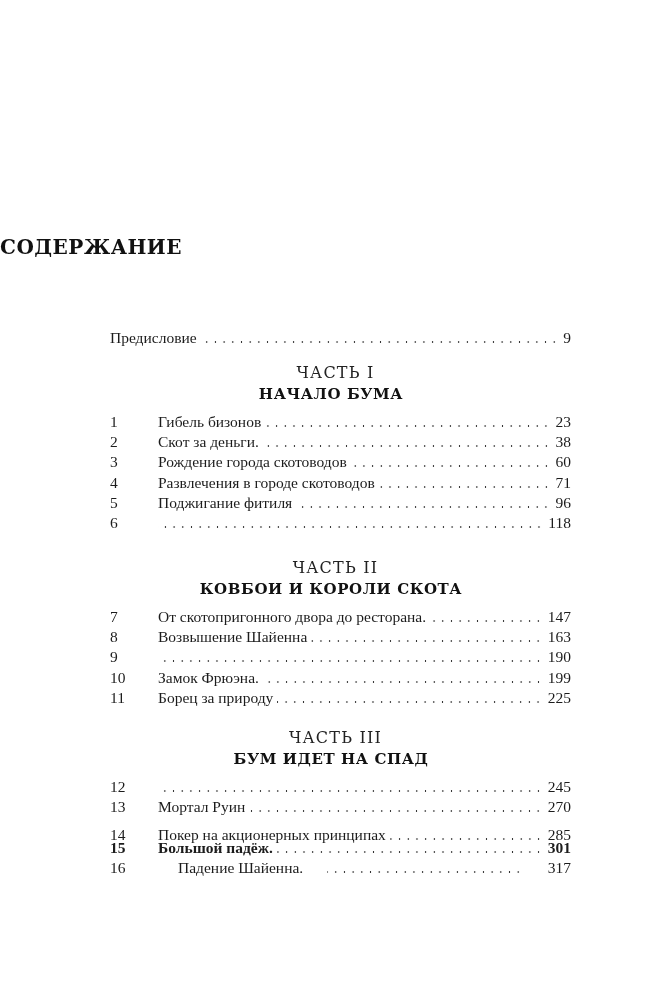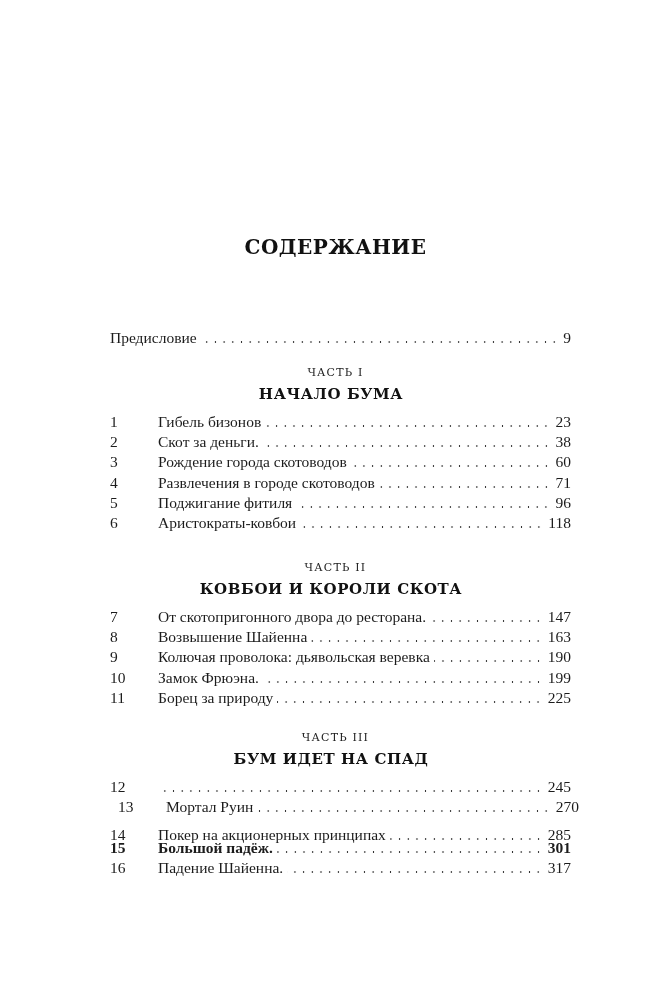--- a/index.html
+++ b/index.html
@@ -13,21 +13,21 @@
       position: relative;
       overflow: hidden;
       color: #1c1c1c;
       font-family: "Liberation Serif", "DejaVu Serif", serif;
     }
     .page-title {
       position: absolute;
       left: 0;
       width: 671px;
       top: 221px;
-      text-align: center;
+      text-align: left;
       font-family: "DejaVu Serif", "Liberation Serif", serif;
       font-weight: bold;
       font-size: 20px;
       letter-spacing: 0.5px;
       line-height: 26px;
       color: #111;
     }
     .toc {
       position: absolute;
       left: 110px;
@@ -76,21 +76,21 @@
       flex: 0 0 auto;
       text-align: right;
       padding-left: 3px;
     }
     .part-label {
       position: absolute;
       left: 0;
       width: 671px;
       text-align: center;
       font-family: "DejaVu Serif", "Liberation Serif", serif;
-      font-size: 11px;
+      font-size: 16px;
       letter-spacing: 1.2px;
       line-height: 18px;
       color: #222;
     }
     .part-title {
       position: absolute;
       left: 0;
       width: 662px;
       text-align: center;
       font-family: "DejaVu Serif", "Liberation Serif", serif;
@@ -145,21 +145,20 @@
     <span class="page">71</span>
   </div>
   <div class="row" style="top:493px;">
     <span class="num">5</span>
     <span class="title">Поджигание фитиля</span>
     <span class="leader"></span>
     <span class="page">96</span>
   </div>
   <div class="row" style="top:513px;">
     <span class="num">6</span>
-    <span class="title">Аристократы-ковбои</span>
     <span class="leader"></span>
     <span class="page">118</span>
   </div>
 </div>
 
 <div class="part-label" style="top:559px;">ЧАСТЬ II</div>
 <div class="part-title" style="top:580px;">КОВБОИ И КОРОЛИ СКОТА</div>
 
 <div class="toc">
   <div class="row" style="top:607px;">
@@ -169,21 +168,20 @@
     <span class="page">147</span>
   </div>
   <div class="row" style="top:627px;">
     <span class="num">8</span>
     <span class="title">Возвышение Шайенна</span>
     <span class="leader"></span>
     <span class="page">163</span>
   </div>
   <div class="row" style="top:647px;">
     <span class="num">9</span>
-    <span class="title">Колючая проволока: дьявольская веревка</span>
     <span class="leader"></span>
     <span class="page">190</span>
   </div>
   <div class="row" style="top:668px;">
     <span class="num">10</span>
     <span class="title">Замок Фрюэна.</span>
     <span class="leader"></span>
     <span class="page">199</span>
   </div>
   <div class="row" style="top:688px;">
@@ -196,37 +194,37 @@
 
 <div class="part-label" style="top:729px;">ЧАСТЬ III</div>
 <div class="part-title" style="top:750px;">БУМ ИДЕТ НА СПАД</div>
 
 <div class="toc">
   <div class="row" style="top:777px;">
     <span class="num">12</span>
     <span class="leader"></span>
     <span class="page">245</span>
   </div>
-  <div class="row" style="top:797px;margin-left:8px;">
+  <div class="row" style="top:797px;">
     <span class="num">13</span>
     <span class="title">Мортал Руин</span>
     <span class="leader"></span>
     <span class="page">270</span>
   </div>
   <div class="row" style="top:825px;">
     <span class="num">14</span>
     <span class="title">Покер на акционерных принципах</span>
     <span class="leader"></span>
     <span class="page">285</span>
   </div>
   <div class="row" style="top:838px;font-weight:bold;">
     <span class="num">15</span>
     <span class="title">Большой падёж.</span>
     <span class="leader"></span>
     <span class="page">301</span>
   </div>
-  <div class="row" style="top:858px;">
+  <div class="row" style="top:858px;gap:20px;">
     <span class="num">16</span>
     <span class="title">Падение Шайенна.</span>
     <span class="leader"></span>
     <span class="page">317</span>
   </div>
 </div>
 
 </body></html>

